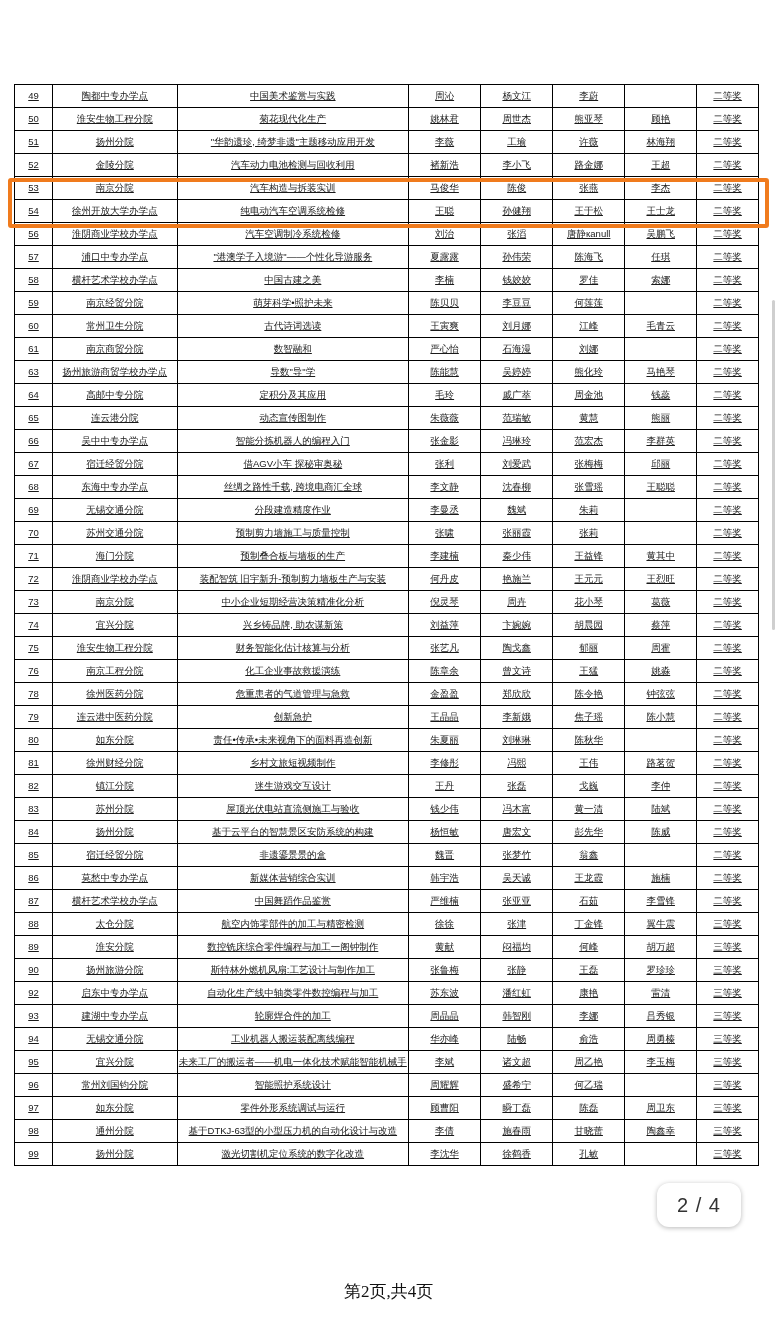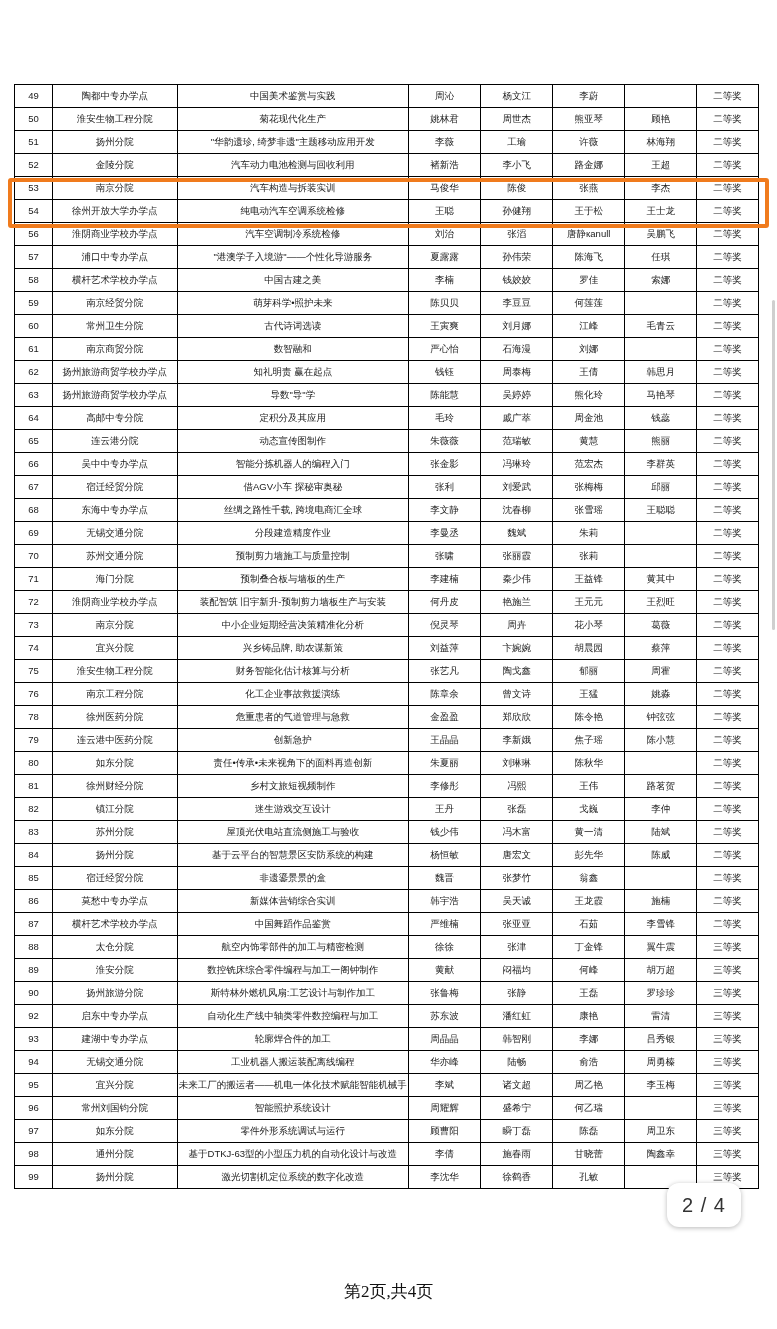--- a/index.html
+++ b/index.html
@@ -26,20 +26,21 @@
     left: 14px;
     top: 84px;
     width: 749px;
   }
   table.award-table {
     border-collapse: collapse;
     width: 745px;
     table-layout: fixed;
     font-size: 9.5px;
     color: #1a1a1a;
+    text-decoration: underline;
   }
   table.award-table td {
     border: 1px solid #000000;
     height: 22px;
     line-height: 1.15;
     text-align: center;
     vertical-align: middle;
     padding: 0 1px;
     overflow: hidden;
     white-space: nowrap;
@@ -65,21 +66,21 @@
     border: 4px solid #f07b1d;
     border-radius: 3px;
     box-sizing: border-box;
     pointer-events: none;
     z-index: 5;
   }
   .page-badge {
     position: absolute;
     right: 36px;
     bottom: 102px;
-    width: 74px;
+    width: 84px;
     height: 44px;
     background: #ffffff;
     border-radius: 12px;
     box-shadow: 0 1px 5px rgba(0,0,0,0.28);
     display: flex;
     align-items: center;
     justify-content: center;
     font-size: 20px;
     color: #333333;
     letter-spacing: 1px;
@@ -228,30 +229,20 @@
             <td class="c-num">61</td>
             <td class="c-unit">南京商贸分院</td>
             <td class="c-title">数智融和</td>
             <td class="c-p1">严心怡</td>
             <td class="c-p2">石海漫</td>
             <td class="c-p3">刘娜</td>
             <td class="c-p4"></td>
             <td class="c-award">二等奖</td>
           </tr>
           <tr>
-            <td class="c-num">62</td>
-            <td class="c-unit">扬州旅游商贸学校办学点</td>
-            <td class="c-title">知礼明责 赢在起点</td>
-            <td class="c-p1">钱钰</td>
-            <td class="c-p2">周泰梅</td>
-            <td class="c-p3">王倩</td>
-            <td class="c-p4">韩思月</td>
-            <td class="c-award">二等奖</td>
-          </tr>
-          <tr>
             <td class="c-num">63</td>
             <td class="c-unit">扬州旅游商贸学校办学点</td>
             <td class="c-title">导数"导"学</td>
             <td class="c-p1">陈能慧</td>
             <td class="c-p2">吴婷婷</td>
             <td class="c-p3">熊化玲</td>
             <td class="c-p4">马艳琴</td>
             <td class="c-award">二等奖</td>
           </tr>
           <tr>

